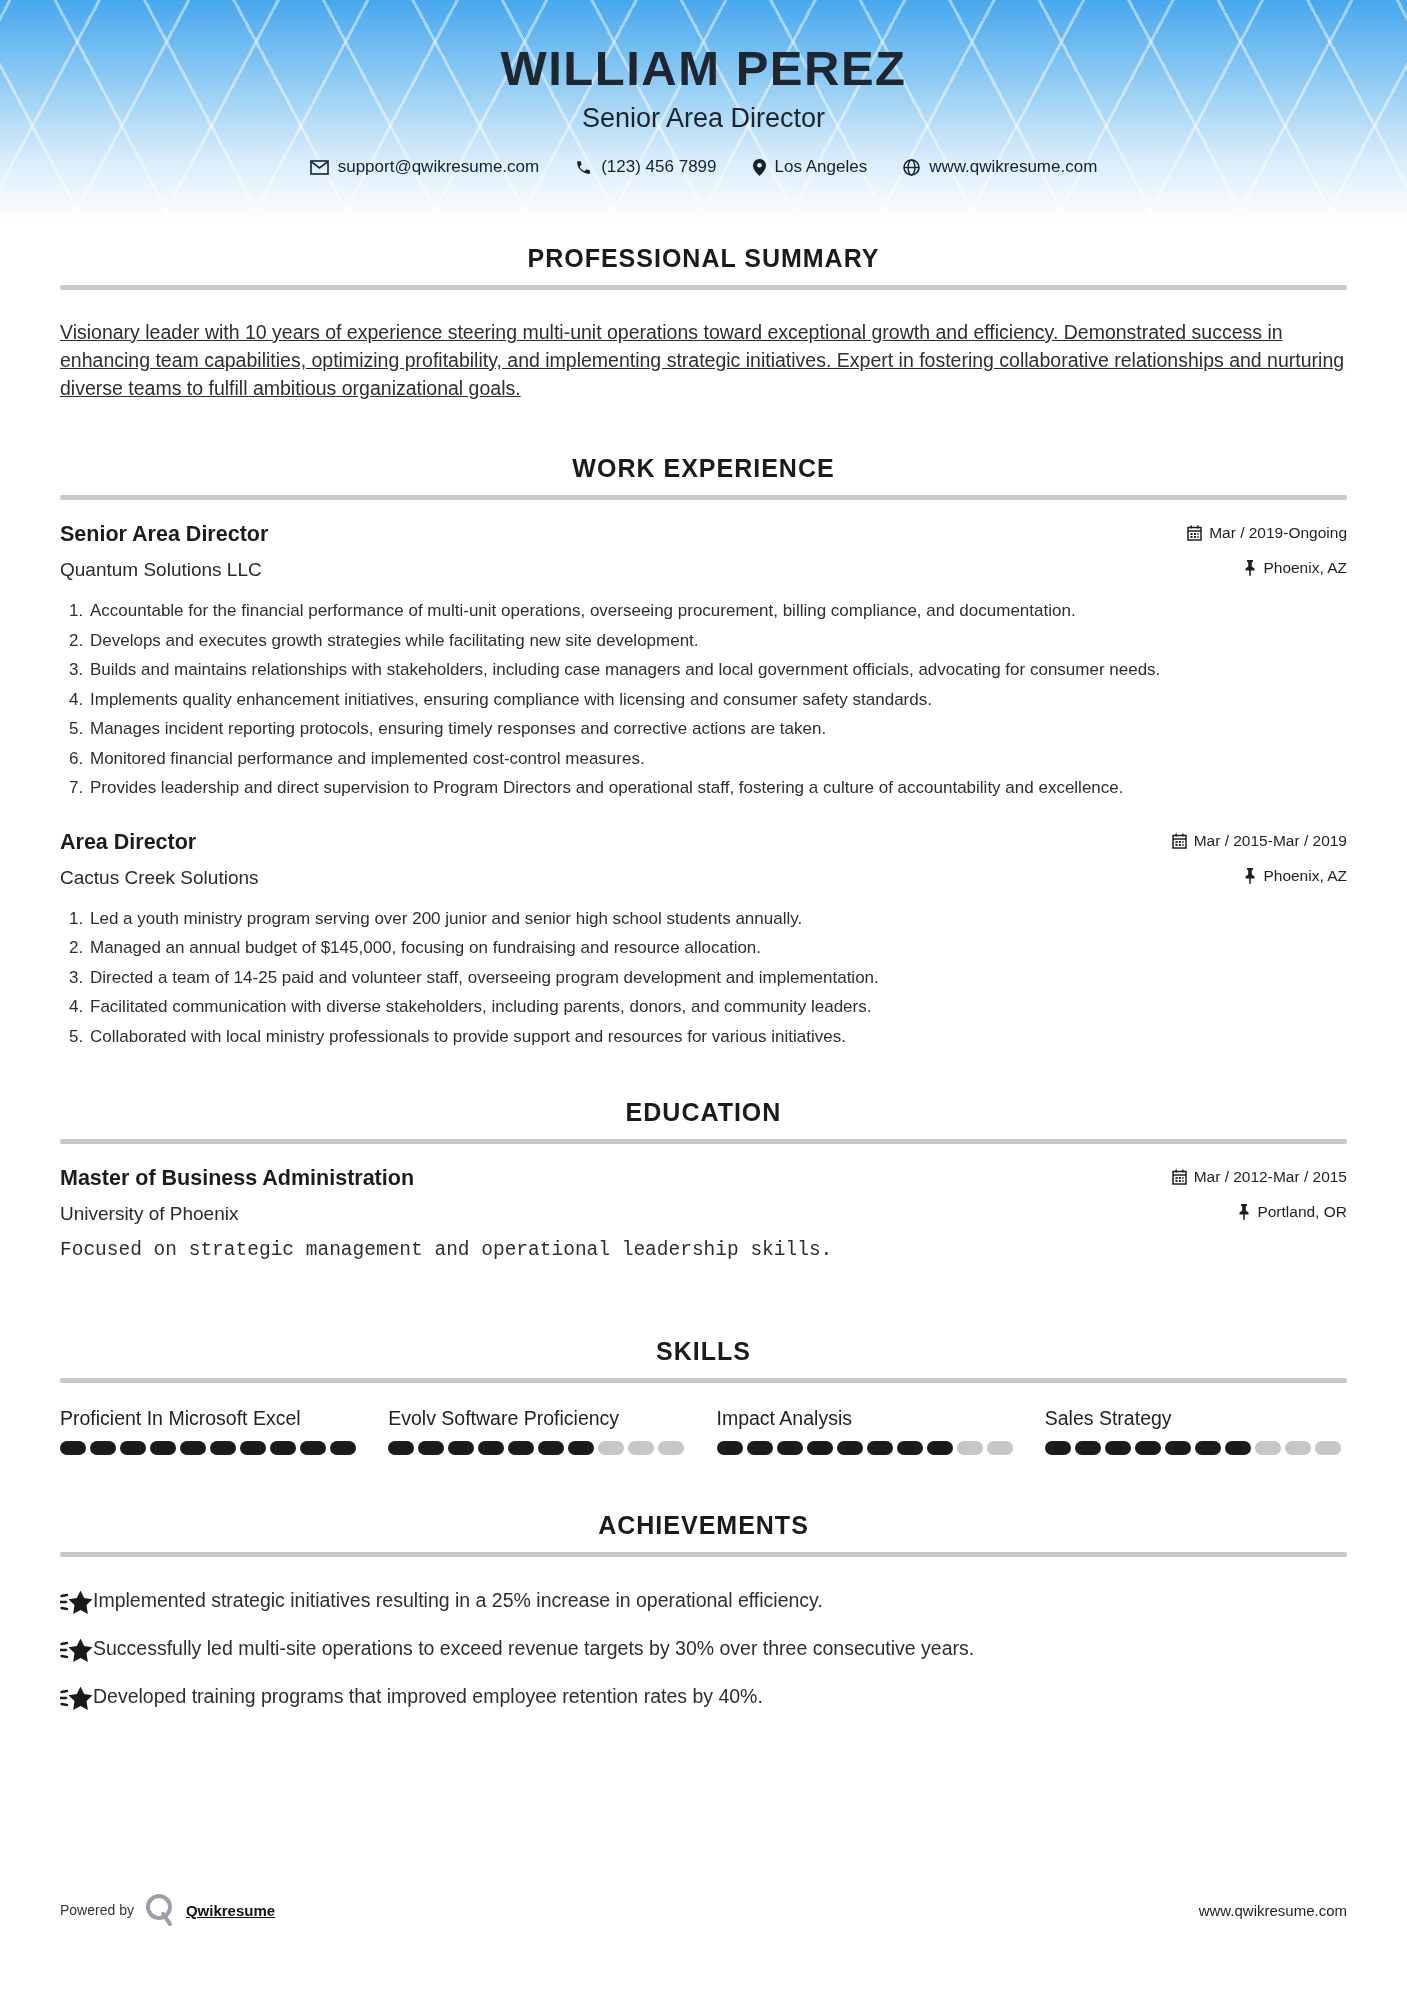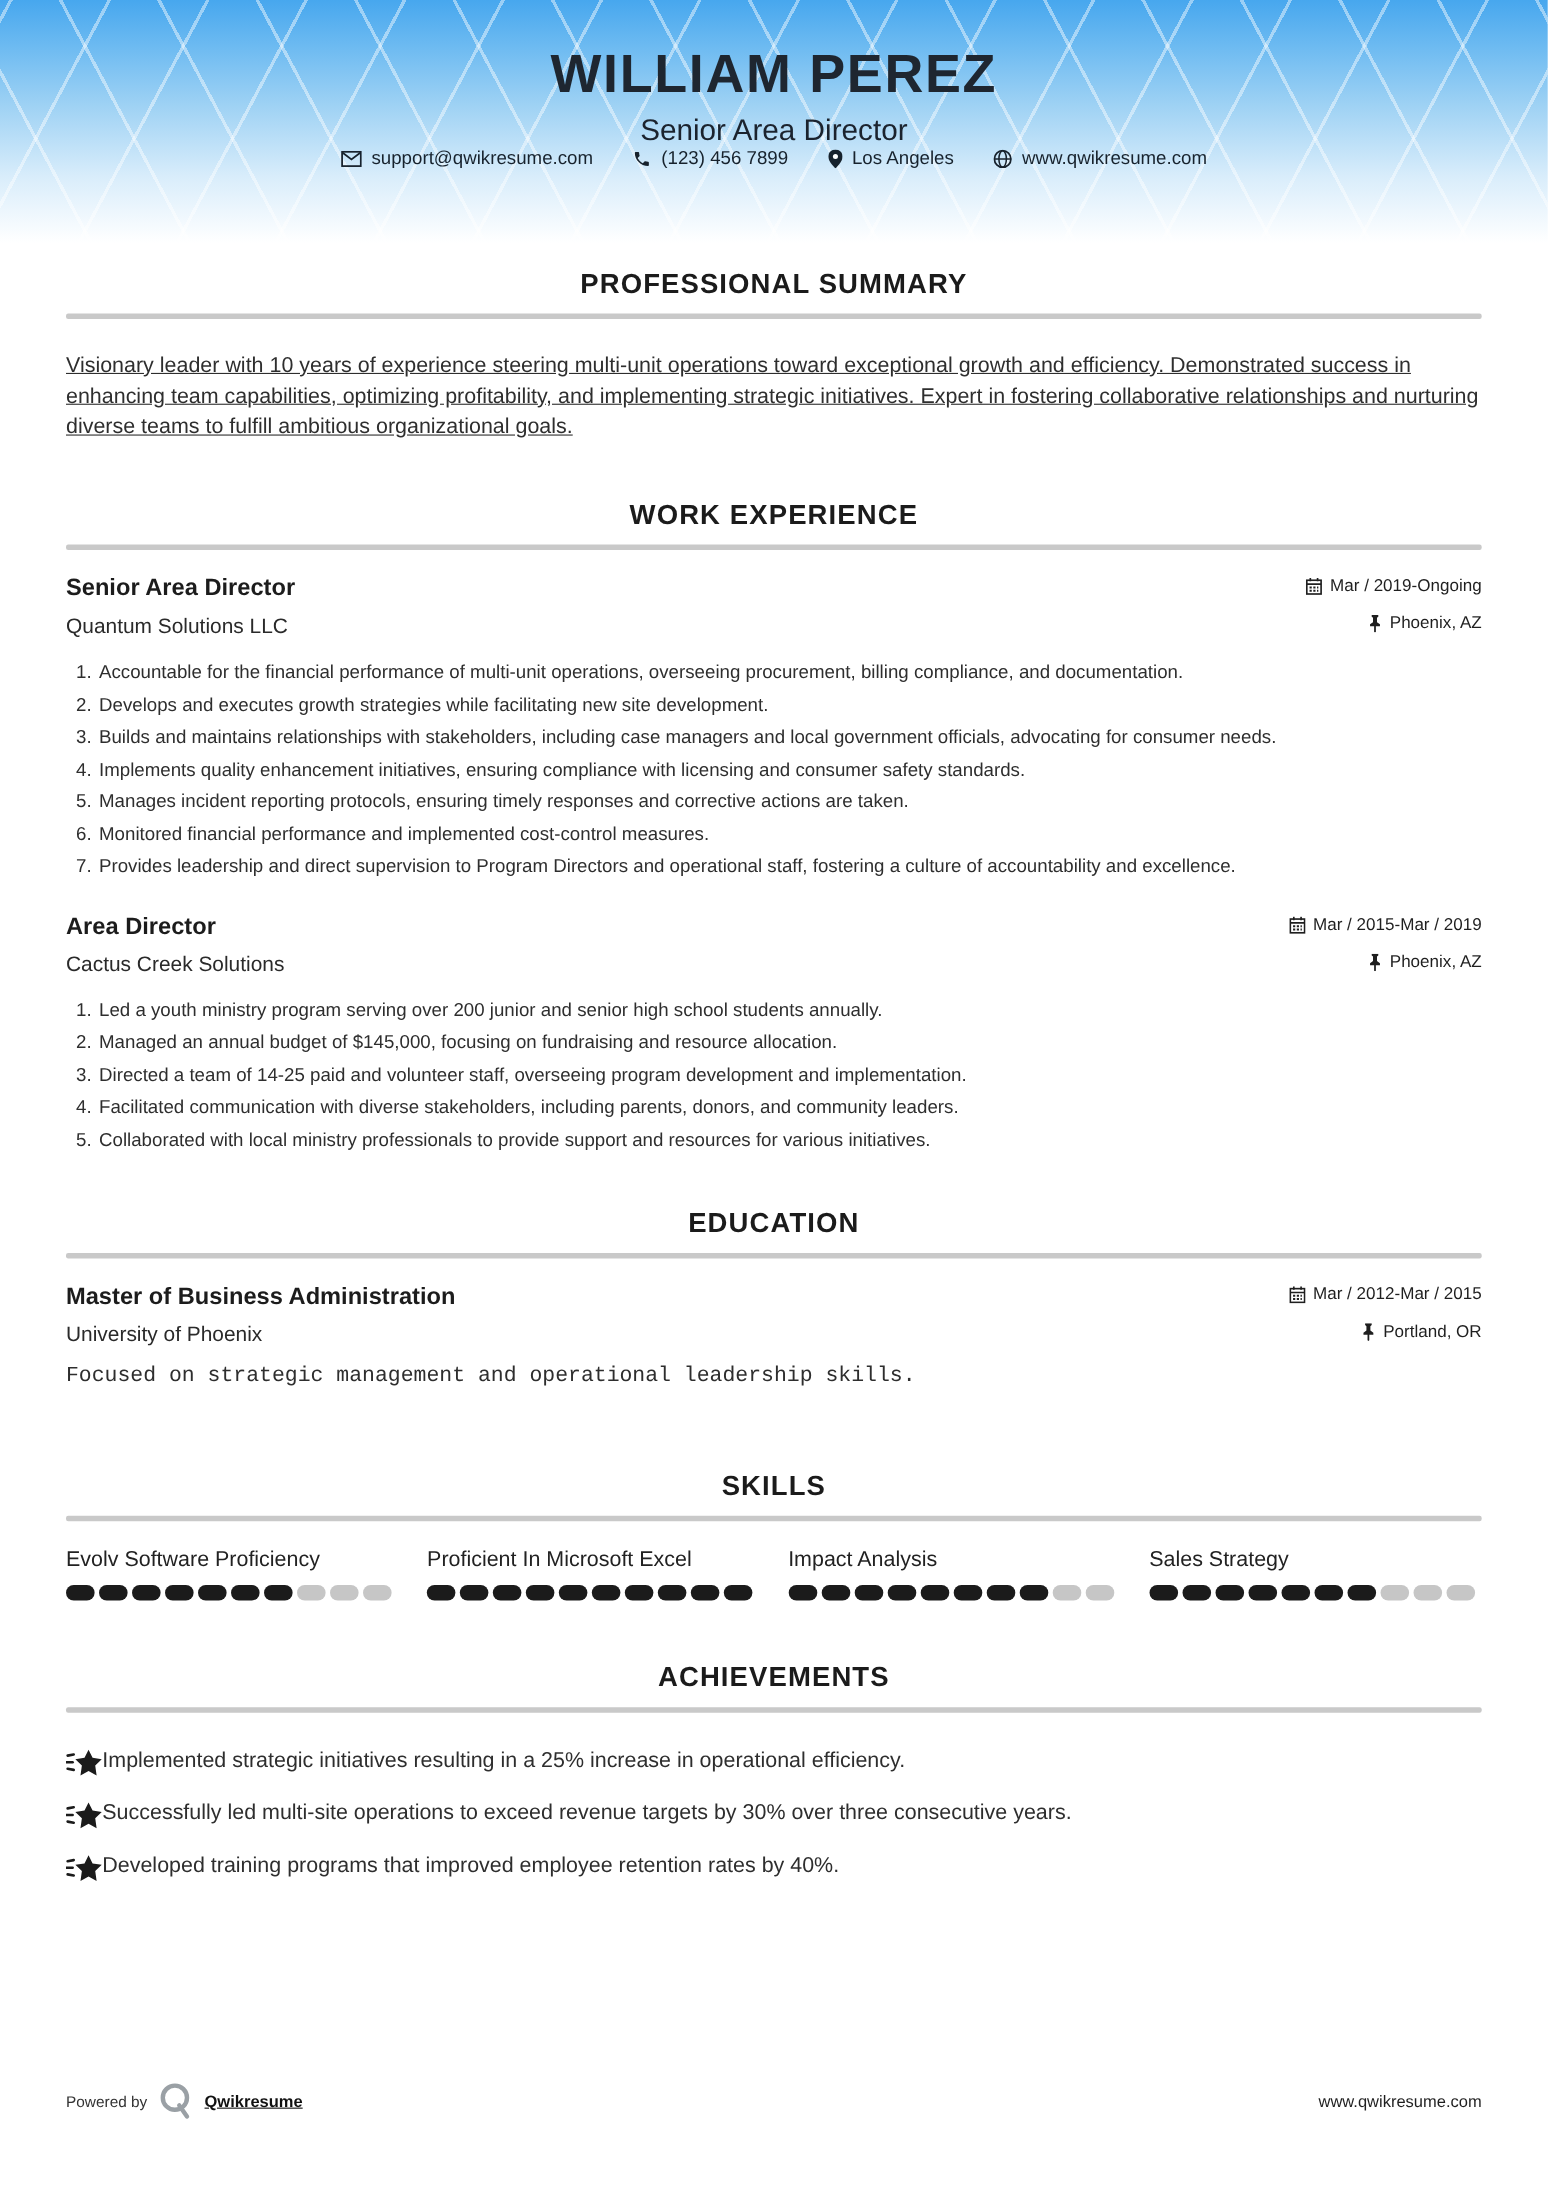--- a/index.html
+++ b/index.html
@@ -18,21 +18,21 @@
       repeating-linear-gradient(62deg,  rgba(255,255,255,0) 0 76px, rgba(255,255,255,.45) 76px 79px),
       repeating-linear-gradient(-62deg, rgba(255,255,255,0) 0 76px, rgba(255,255,255,.45) 76px 79px),
       linear-gradient(180deg, #47a7ee 0%, #6cbaf1 18%, #9fd2f4 42%, #d9edfb 70%, #ffffff 96%);
   }
   .name {
     margin:0; font-size:49px; font-weight:800; letter-spacing:1.5px;
     color:#1e2630;
   }
   .subtitle { margin-top:7px; font-size:27px; font-weight:400; color:#1b232e; }
   .contact-row {
-    display:flex; justify-content:center; align-items:center;
+    margin-top:23px; display:flex; justify-content:center; align-items:center;
     gap:36px; font-size:17px; font-weight:500; color:#17222d;
   }
   .contact-item { display:flex; align-items:center; gap:9px; }
   .contact-item svg { display:block; }
 
   
   .content { padding:0 60px; }
   .sec-h {
     margin:0 0 12px; text-align:center; font-size:25px; font-weight:800;
     letter-spacing:1px; color:#1b1b1b;
@@ -256,48 +256,48 @@
       </div>
     </section>
 
     <section class="sec-skills">
       <h2 class="sec-h">SKILLS</h2>
       <div class="rule"></div>
 
       <div class="skills-grid">
 
           <div class="skill">
+            <div class="skill-name">Proficient In Microsoft Excel</div>
+            <div class="skill-bar">
+              <span class="seg seg-filled"></span>
+              <span class="seg seg-filled"></span>
+              <span class="seg seg-filled"></span>
+              <span class="seg seg-filled"></span>
+              <span class="seg seg-filled"></span>
+              <span class="seg seg-filled"></span>
+              <span class="seg seg-filled"></span>
+              <span class="seg seg-filled"></span>
+              <span class="seg seg-filled"></span>
+              <span class="seg seg-filled"></span>
+            </div>
+          </div>
+
+          <div class="skill">
             <div class="skill-name">Evolv Software Proficiency</div>
             <div class="skill-bar">
               <span class="seg seg-filled"></span>
               <span class="seg seg-filled"></span>
               <span class="seg seg-filled"></span>
               <span class="seg seg-filled"></span>
               <span class="seg seg-filled"></span>
               <span class="seg seg-filled"></span>
               <span class="seg seg-filled"></span>
               <span class="seg"></span>
               <span class="seg"></span>
               <span class="seg"></span>
-            </div>
-          </div>
-
-          <div class="skill">
-            <div class="skill-name">Proficient In Microsoft Excel</div>
-            <div class="skill-bar">
-              <span class="seg seg-filled"></span>
-              <span class="seg seg-filled"></span>
-              <span class="seg seg-filled"></span>
-              <span class="seg seg-filled"></span>
-              <span class="seg seg-filled"></span>
-              <span class="seg seg-filled"></span>
-              <span class="seg seg-filled"></span>
-              <span class="seg seg-filled"></span>
-              <span class="seg seg-filled"></span>
-              <span class="seg seg-filled"></span>
             </div>
           </div>
 
           <div class="skill">
             <div class="skill-name">Impact Analysis</div>
             <div class="skill-bar">
               <span class="seg seg-filled"></span>
               <span class="seg seg-filled"></span>
               <span class="seg seg-filled"></span>
               <span class="seg seg-filled"></span>

